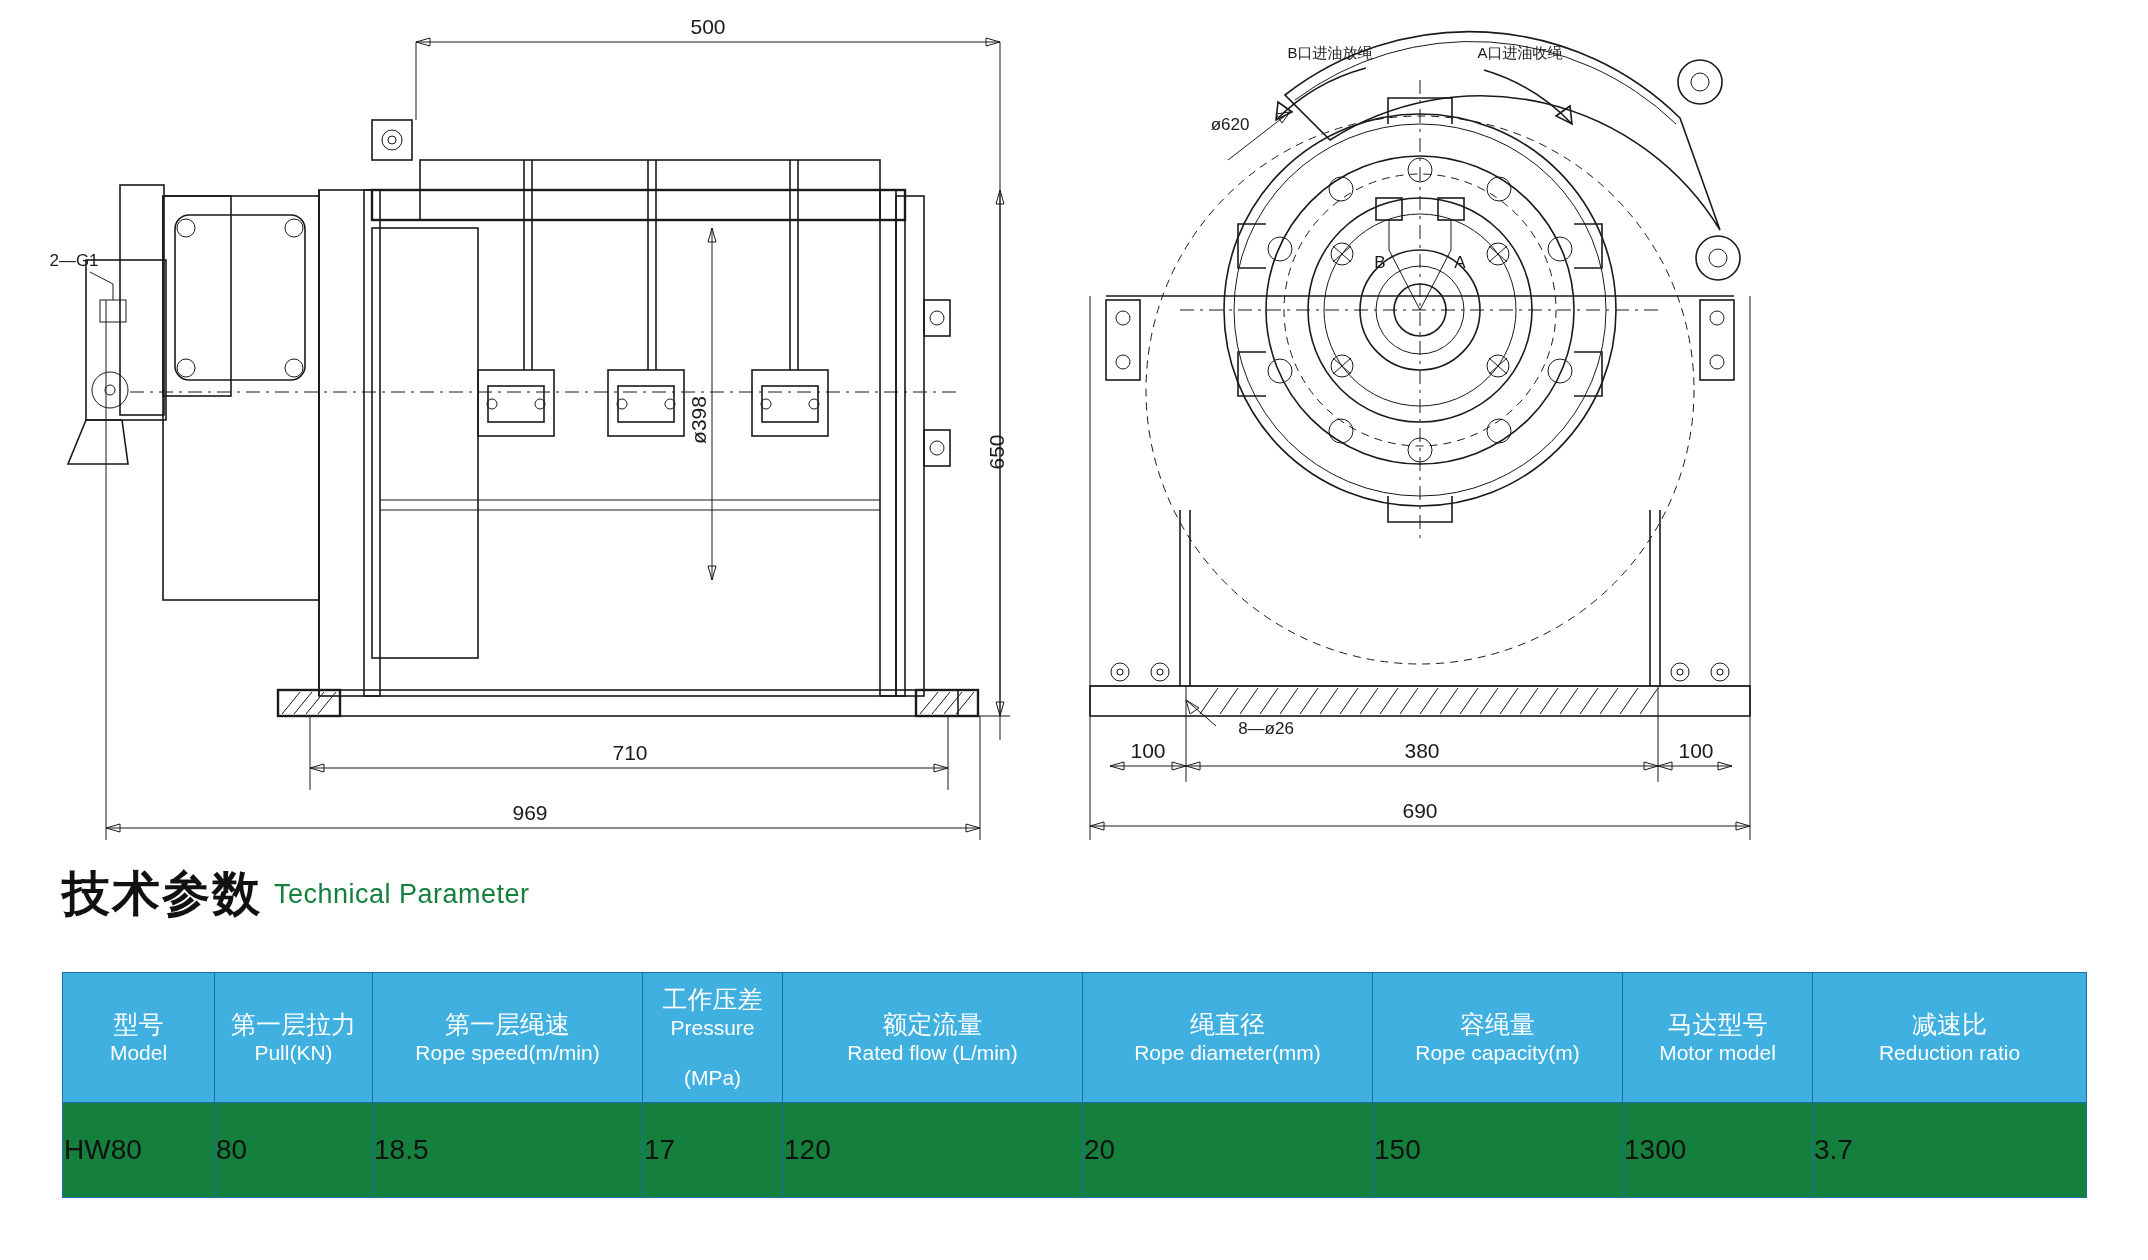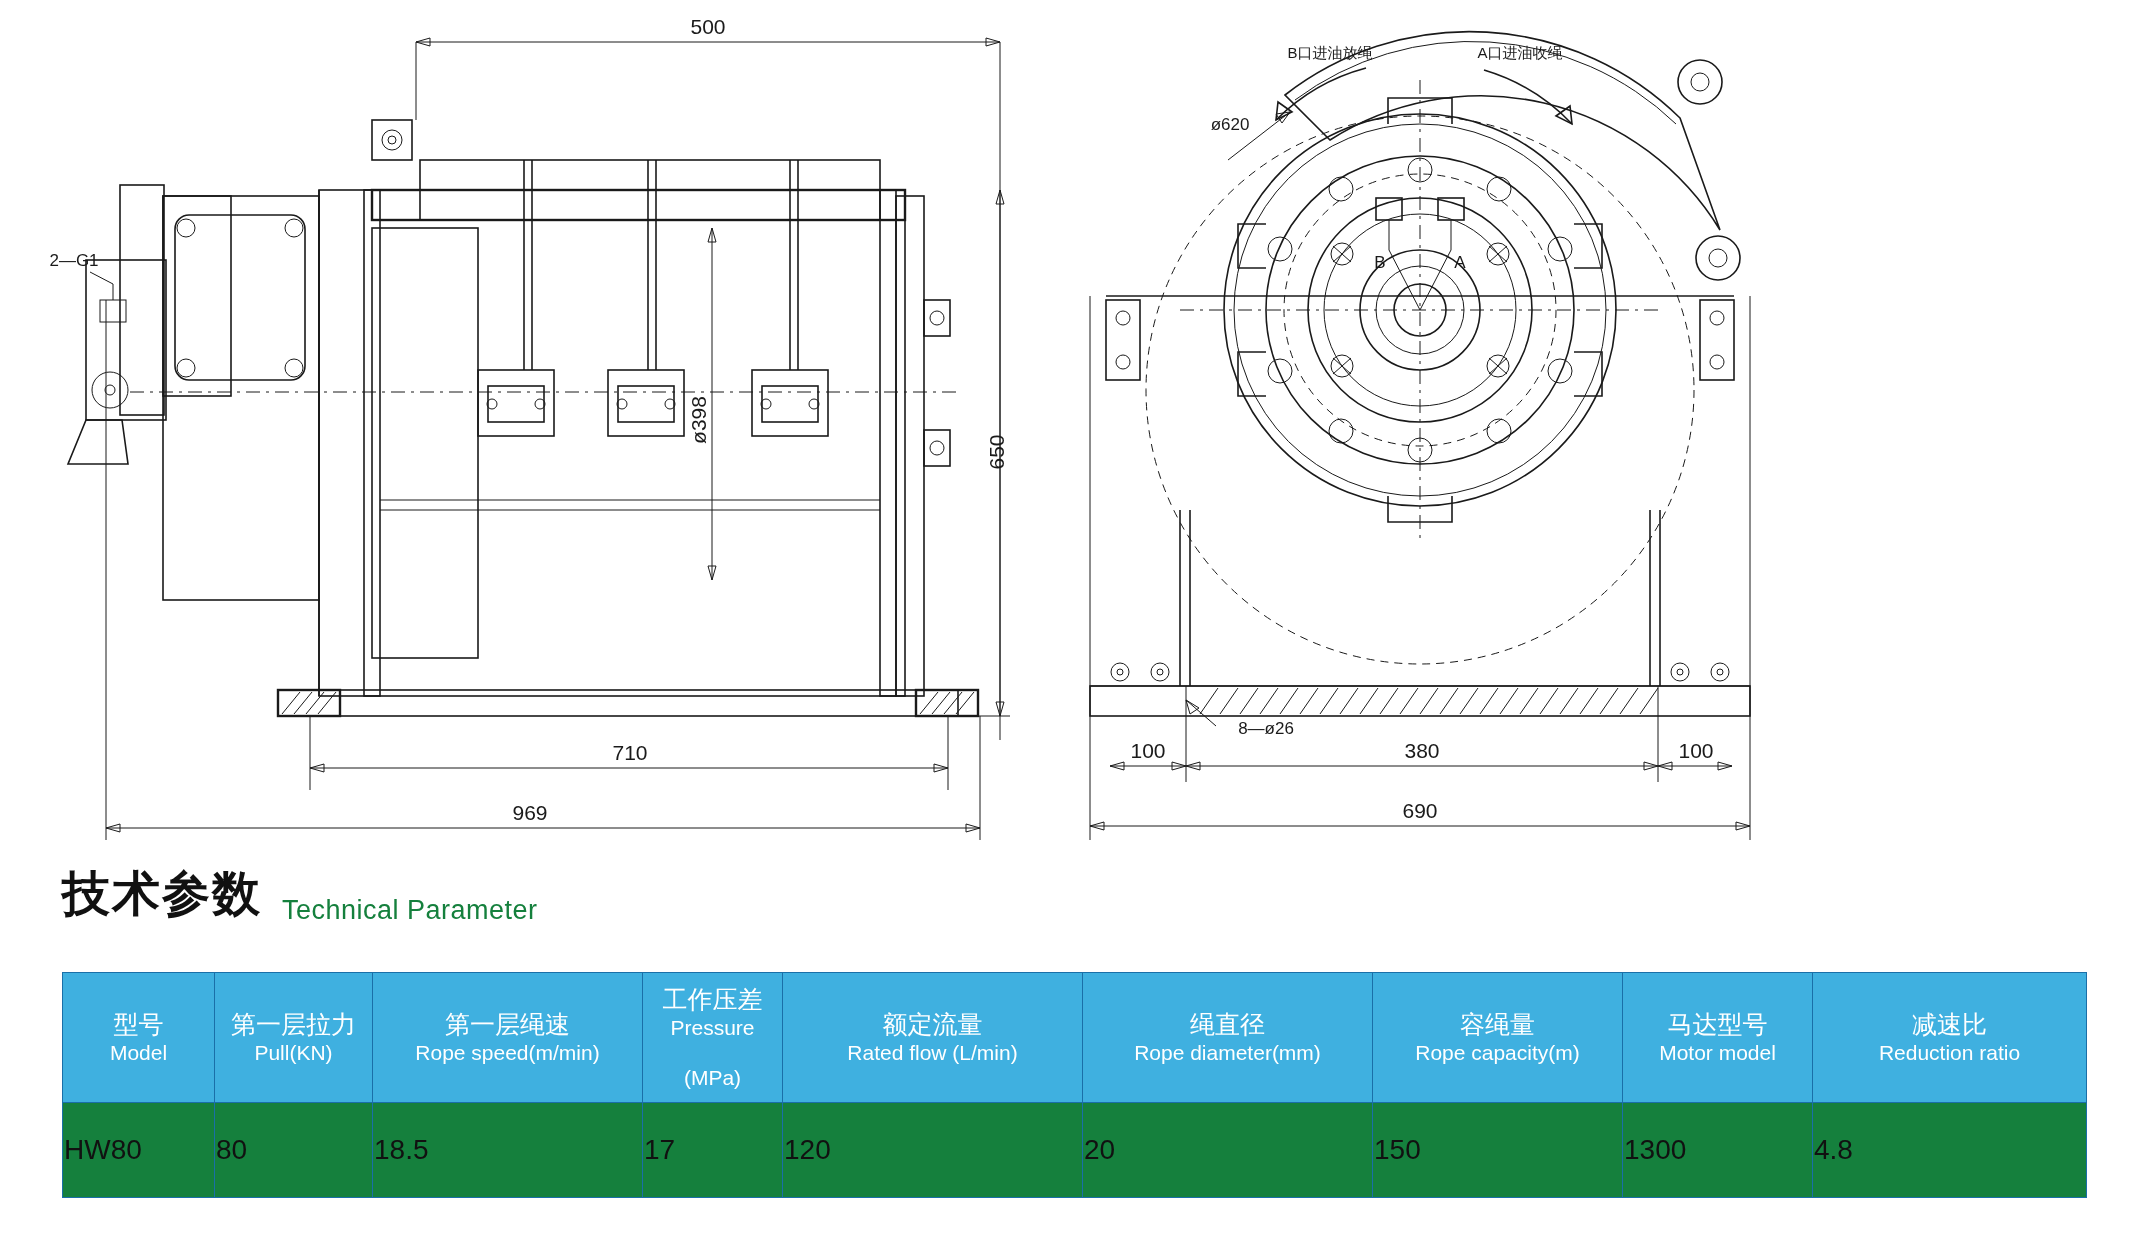--- a/index.html
+++ b/index.html
@@ -5,21 +5,21 @@
   html,body{margin:0;padding:0;background:#ffffff;}
   body{width:2148px;height:1260px;font-family:"Liberation Sans",sans-serif;color:#1a1a1a;position:relative;overflow:hidden;}
 
   .sheet{position:absolute;inset:0;}
 
   
   .drawing{position:absolute;left:0;top:0;width:2080px;height:860px;}
   .drawing svg{display:block;}
 
   
-  .heading{position:absolute;left:62px;top:862px;display:flex;align-items:flex-end;gap:20px;}
+  .heading{position:absolute;left:62px;top:862px;display:flex;align-items:center;gap:12px;}
   .heading .cn{font-size:48px;font-weight:bold;color:#111;letter-spacing:2px;}
   .heading .en{font-size:27px;color:#15803d;letter-spacing:.5px;}
 
   
   .table-wrap{position:absolute;left:62px;top:972px;width:2024px;}
   table.spec{border-collapse:collapse;width:100%;table-layout:fixed;}
   table.spec th,table.spec td{border:1px solid #1a6fa8;vertical-align:middle;}
   table.spec thead th{background:#3fb0e0;color:#ffffff;font-weight:normal;padding:10px 4px;line-height:1.28;}
   table.spec thead th .l1{font-size:25px;display:block;}
   table.spec thead th .l2{font-size:21px;display:block;}
@@ -427,19 +427,19 @@
       <tbody>
         <tr>
           <td>HW80</td>
           <td>80</td>
           <td>18.5</td>
           <td>17</td>
           <td>120</td>
           <td>20</td>
           <td>150</td>
           <td>1300</td>
-          <td>4.8</td>
+          <td>3.7</td>
         </tr>
       </tbody>
     </table>
   </div>
 
 </div>
 
 </body></html>

